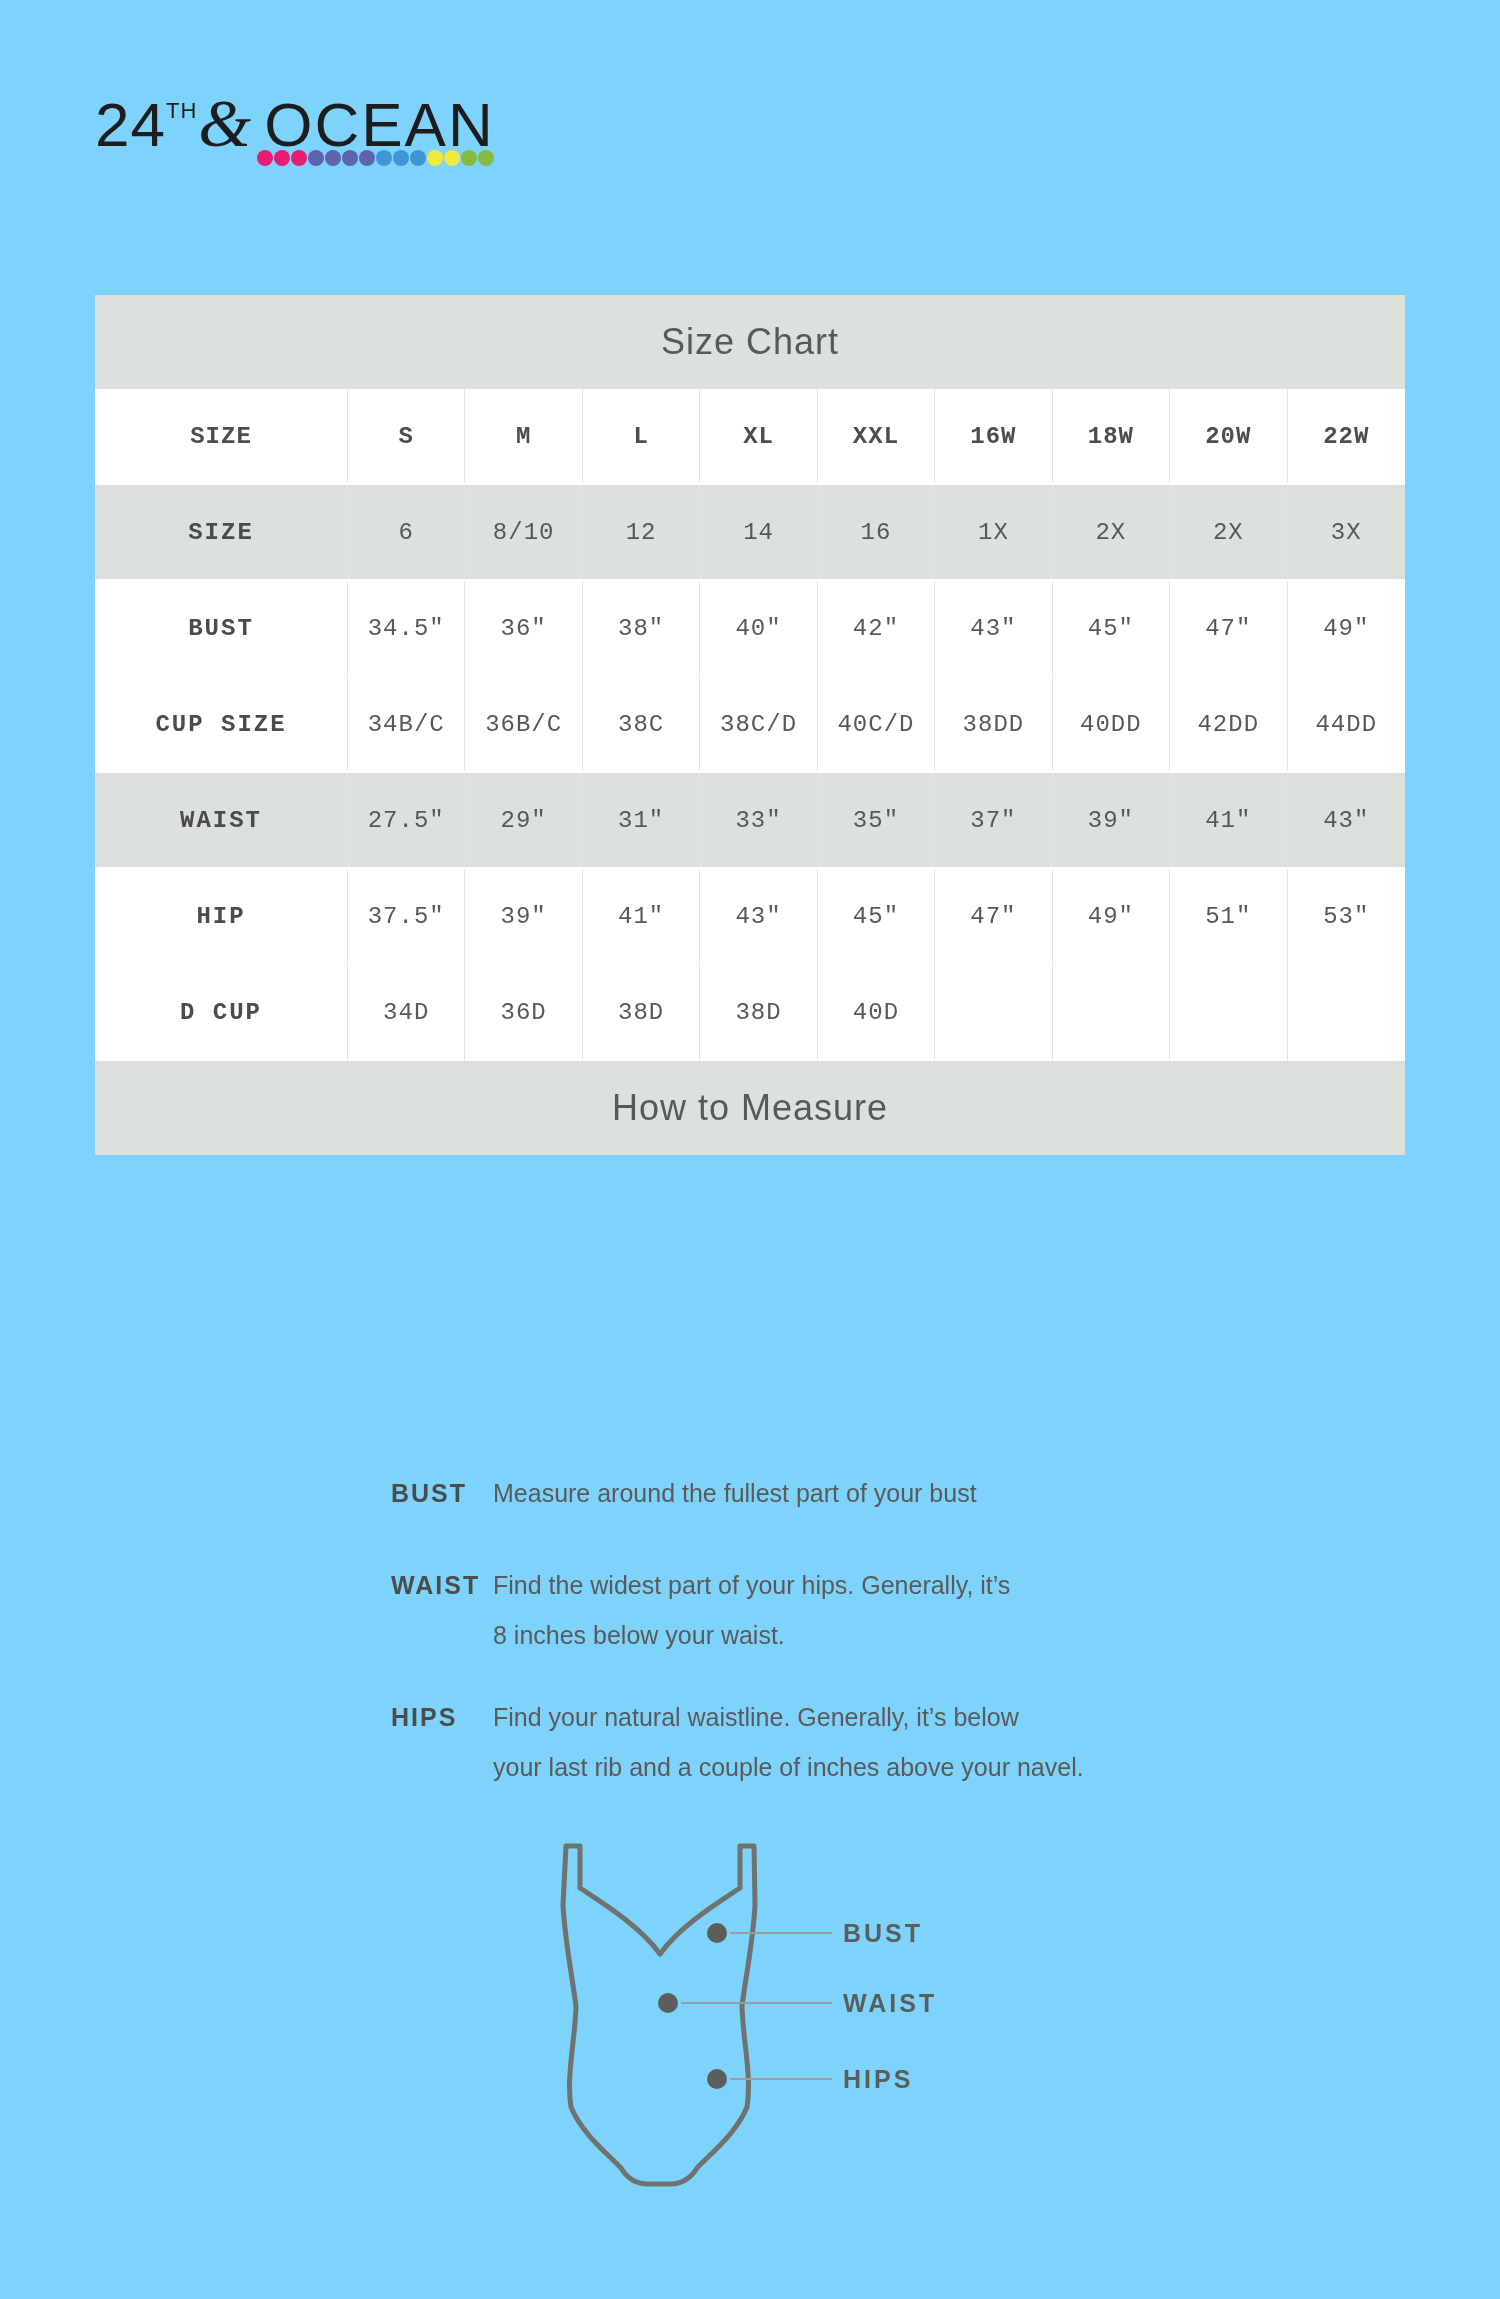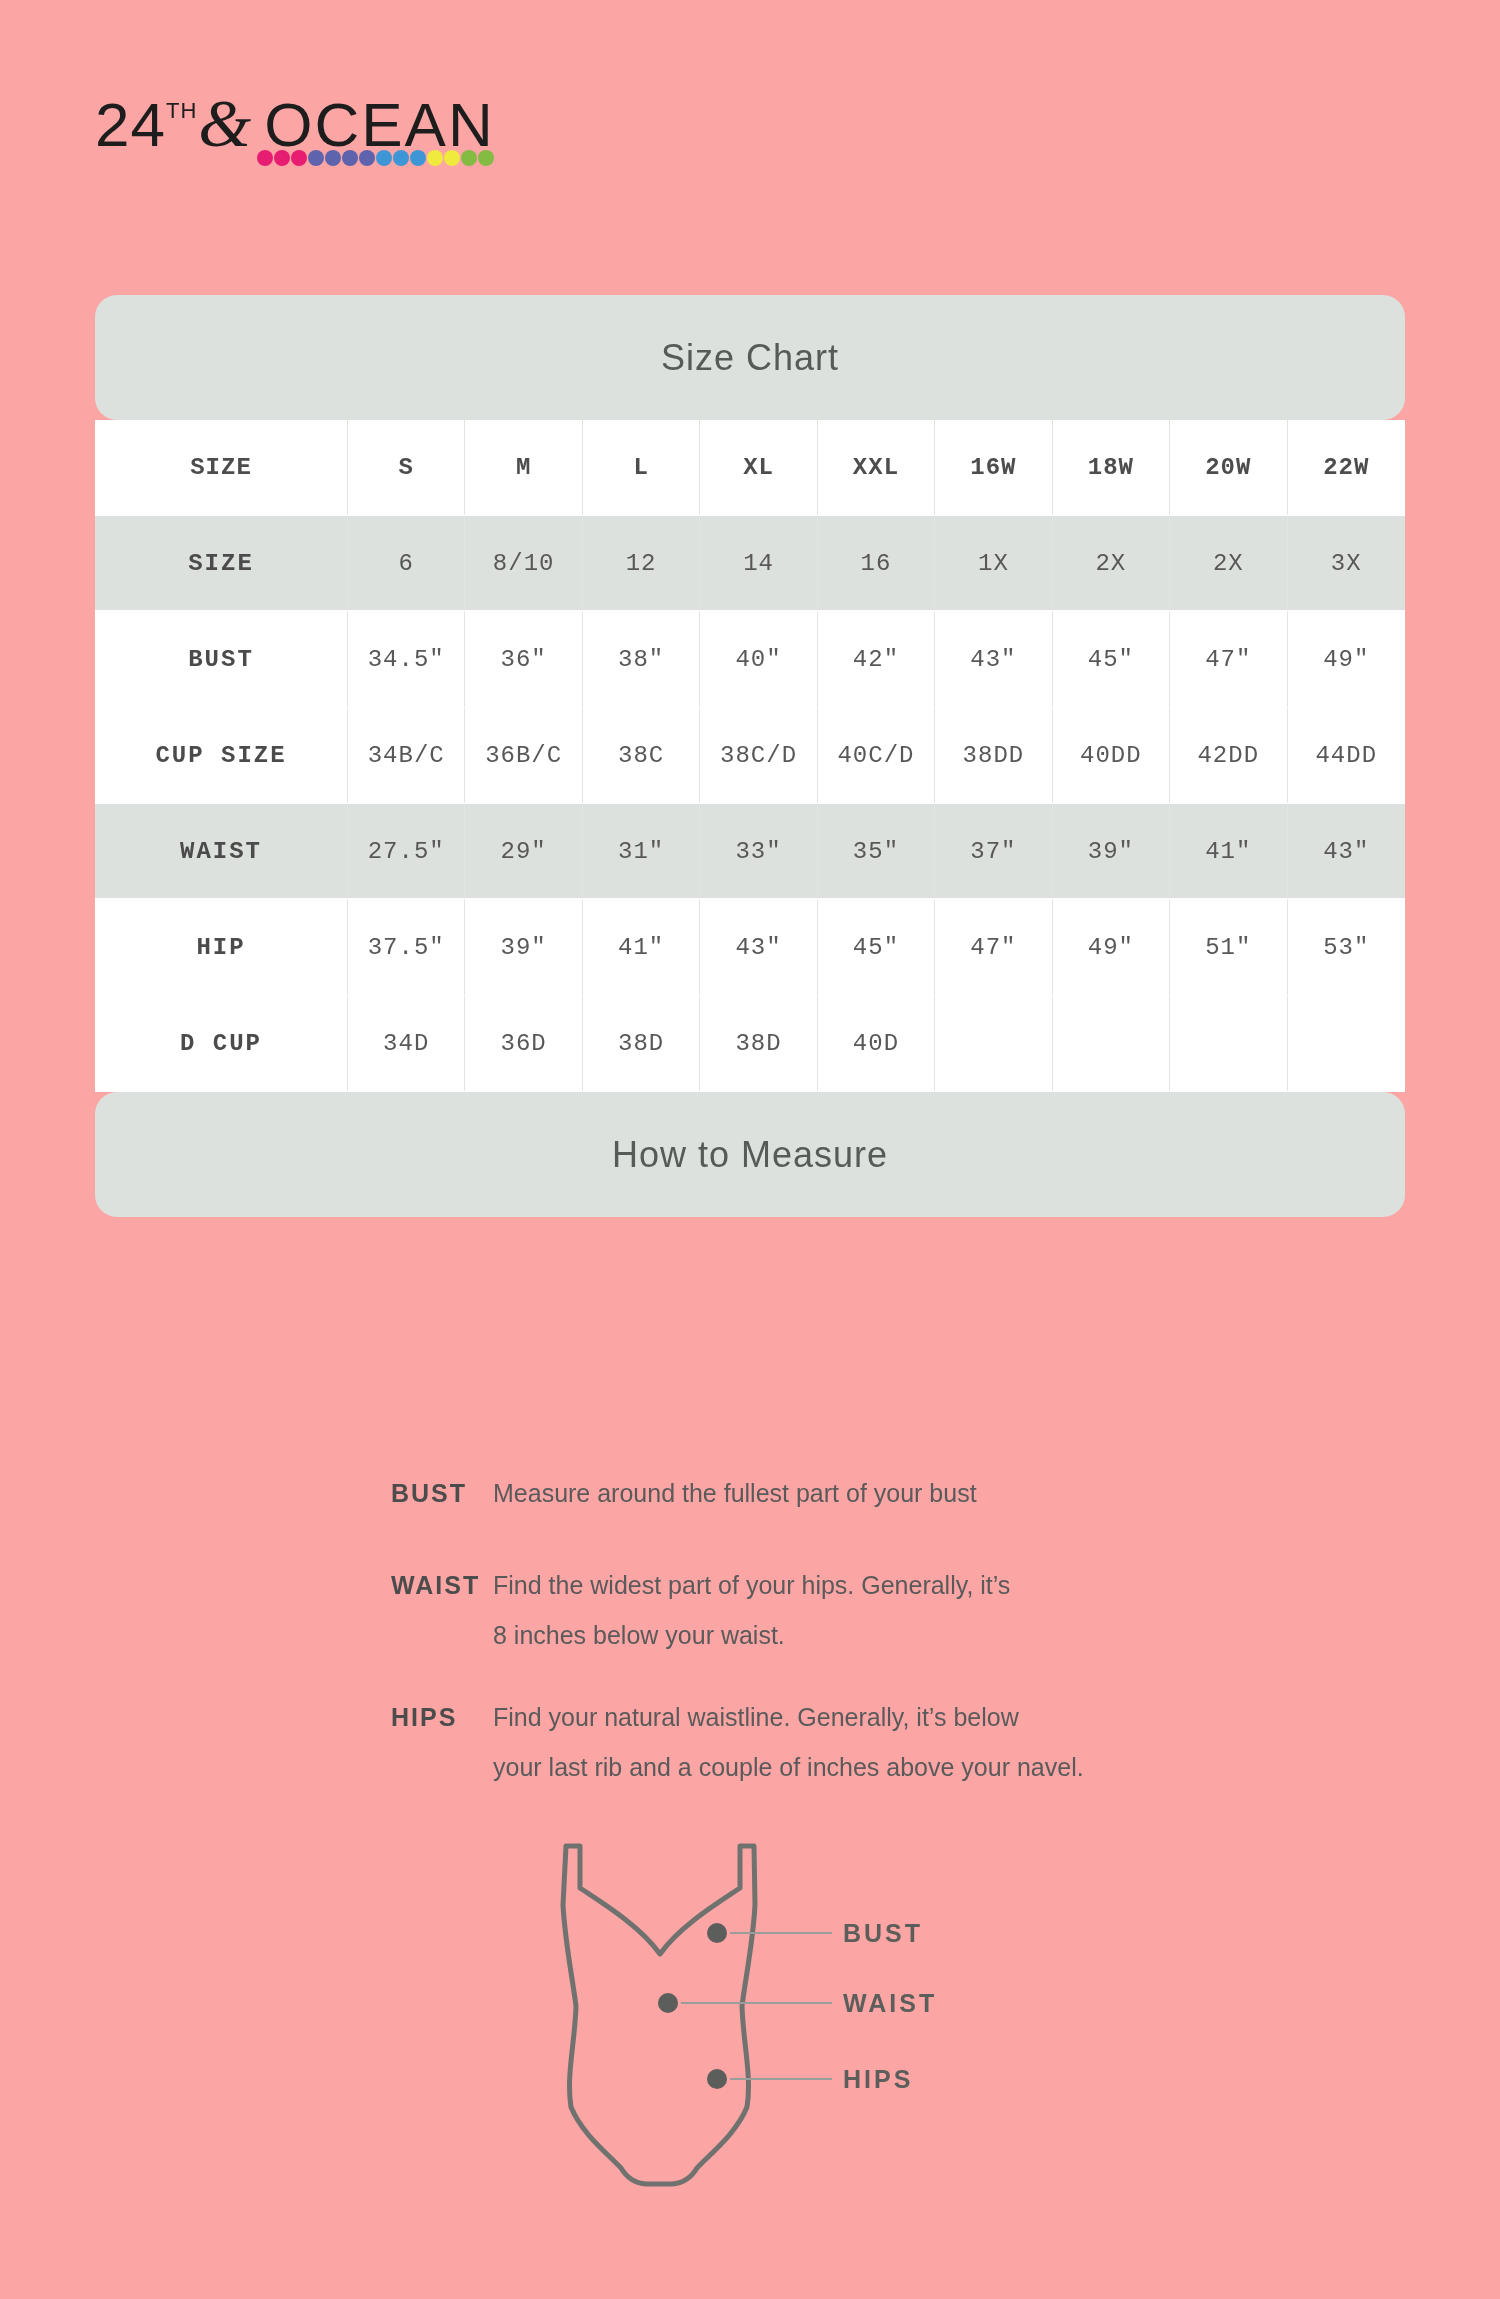--- a/index.html
+++ b/index.html
@@ -1,32 +1,32 @@
 <!DOCTYPE html>
 <html style="--band-bg: #dce1dd; --row-alt-bg: #dce1dd;"><head>
 <meta charset="utf-8">
 <style>
   * { margin:0; padding:0; box-sizing:border-box; }
   html,body { background:#ffffff; }
   body { font-family:"Liberation Sans", sans-serif; }
-  .page { position:relative; width:1500px; height:2299px; background:#fca5a5; overflow:hidden; }
+  .page { position:relative; width:1500px; height:2299px; background:#7dd3fc; overflow:hidden; }
 
   
   .logo { position:absolute; left:95px; top:84px; color:#1d1d1d; white-space:nowrap; }
   .logo-line { font-size:62px; letter-spacing:1px; }
   .logo-th { font-size:22px; position:relative; top:-28px; letter-spacing:1px; }
   .logo-amp { font-family:"Liberation Serif", serif; font-style:italic; font-size:68px; margin-left:1px; }
   .logo-ocean { margin-left:12px; letter-spacing:2px; }
   .brand-dots { position:absolute; left:257px; top:150px; display:flex; gap:1px; }
   .dot { width:16px; height:16px; border-radius:50%; flex:0 0 auto; }
 
   
   .size-chart-wrap { position:absolute; left:95px; top:295px; width:1310px; }
-  .band { height:125px; background:var(--band-bg,#dce1dd); display:flex; align-items:center; justify-content:center;
-          font-size:36px; color:#565b57; letter-spacing:1px;border-radius:22px; }
+  .band { height:94px; background:var(--band-bg,#dce1dd); display:flex; align-items:center; justify-content:center;
+          font-size:36px; color:#565b57; letter-spacing:1px; }
   table.size-chart { width:1310px; table-layout:fixed; border-collapse:separate; border-spacing:0;font-family:Liberation Mono, monospace; }
   .col-label { width:253px; }
   .size-chart th, .size-chart td { height:96px; text-align:center; vertical-align:middle; font-size:24px;
           border-right:1px solid #e2e4e2; border-bottom:2px solid #ffffff; }
   .size-chart tr > *:last-child { border-right:none; }
   .size-chart thead th { background:#ffffff; font-weight:bold; color:#4d4d4d; letter-spacing:1px; }
   .size-chart tbody th { font-weight:bold; color:#4b4b4b; letter-spacing:2px; }
   .size-chart td { color:#585858; letter-spacing:1px; }
   .row-gray th, .row-gray td { background:var(--row-alt-bg,#dce1dd); }
   .row-white th, .row-white td { background:#ffffff; }

